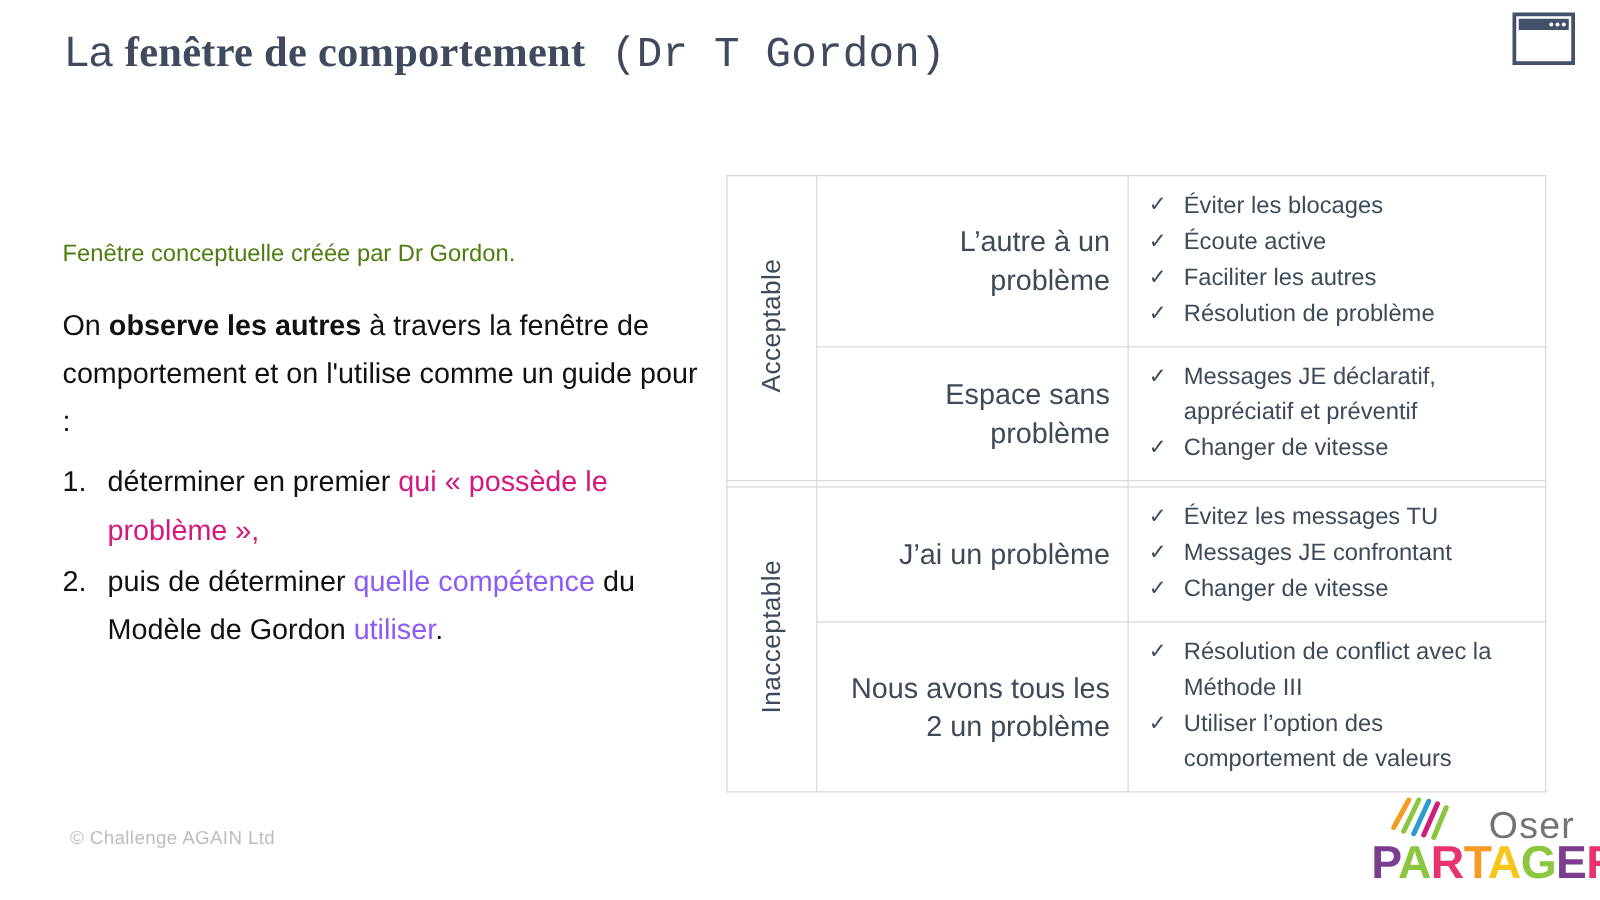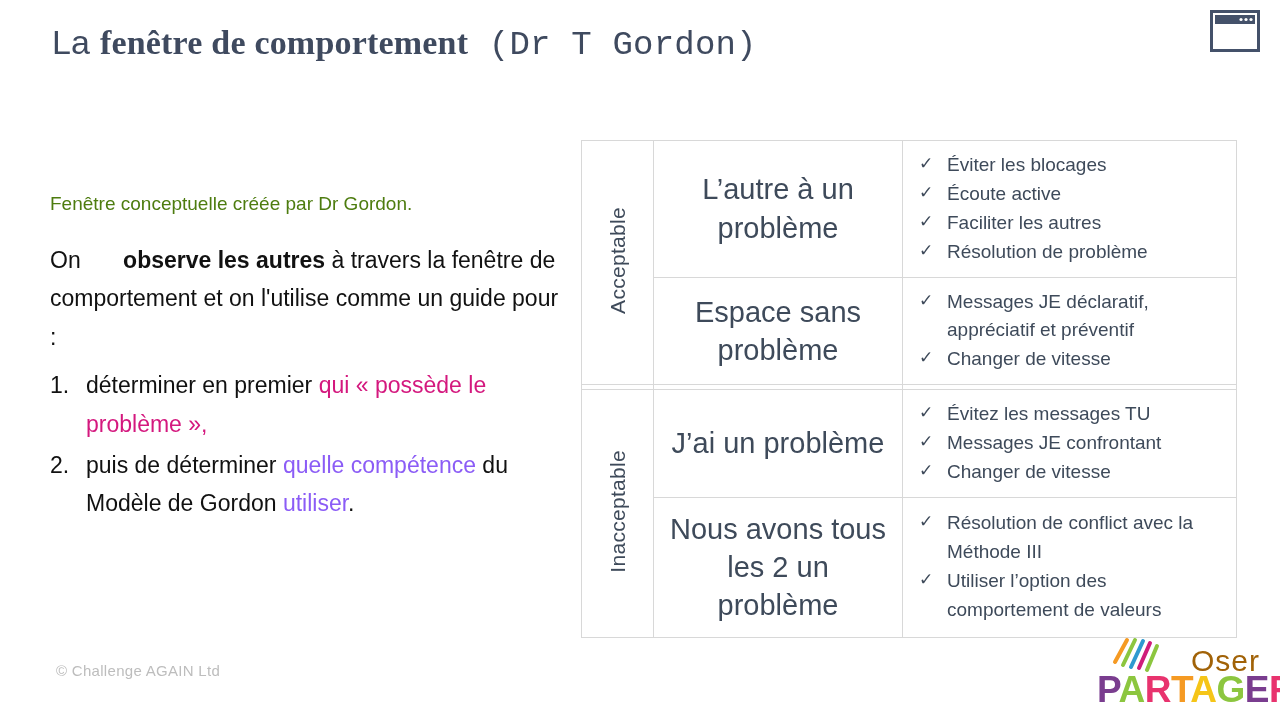--- a/index.html
+++ b/index.html
@@ -51,21 +51,21 @@
     color: #4d7c0f;
     line-height: 1.5;
     margin: 0 0 22px 0;
   }
   #lead-para {
     font-size: 23px;
     color: #111111;
     line-height: 1.68;
     margin: 0 0 10px 0;
   }
-  #lead-para .strong { font-weight: 700; margin-left: 36px; }
+  #lead-para .strong { font-weight: 700; }
 
   ol#steps {
     list-style: none;
     margin: 0;
     padding: 0;
     font-size: 23px;
     color: #111111;
     line-height: 1.68;
   }
   ol#steps > li {
@@ -112,22 +112,22 @@
     writing-mode: vertical-rl;
     transform: rotate(180deg);
     font-size: 21px;
     color: #3e4a5a;
     letter-spacing: 0.3px;
     white-space: nowrap;
     display: inline-block;
   }
 
   td.state-cell {
-    text-align: center;
-    font-size: 29px;
+    text-align: right;
+    font-size: 23px;
     line-height: 1.32;
     padding: 12px 14px;
   }
 
   td.actions-cell {
     padding: 10px 12px 10px 14px;
   }
   td.actions-cell ul {
     list-style: none;
     margin: 0;
@@ -175,21 +175,21 @@
     right: 18px;
     bottom: 10px;
     width: 165px;
     height: 78px;
   }
   #logo .oser-word {
     position: absolute;
     right: 2px;
     top: 12px;
     font-size: 30px;
-    color: #a16207;
+    color: #737373;
     letter-spacing: 1px;
     font-weight: 400;
   }
   #logo .partager-word {
     position: absolute;
     left: 0;
     bottom: 2px;
     font-size: 37px;
     font-weight: 700;
     letter-spacing: -0.5px;

